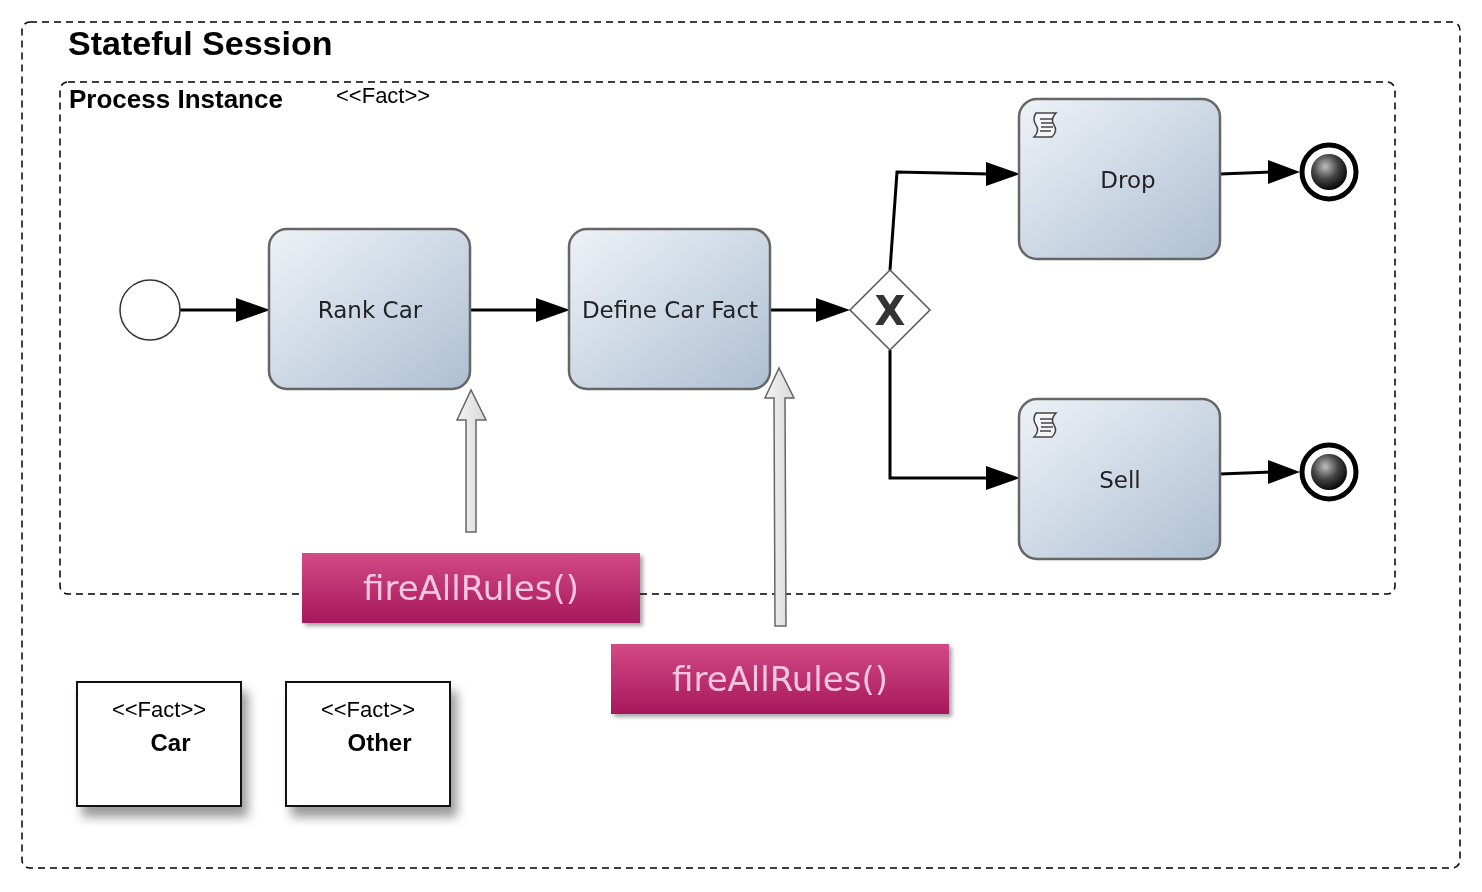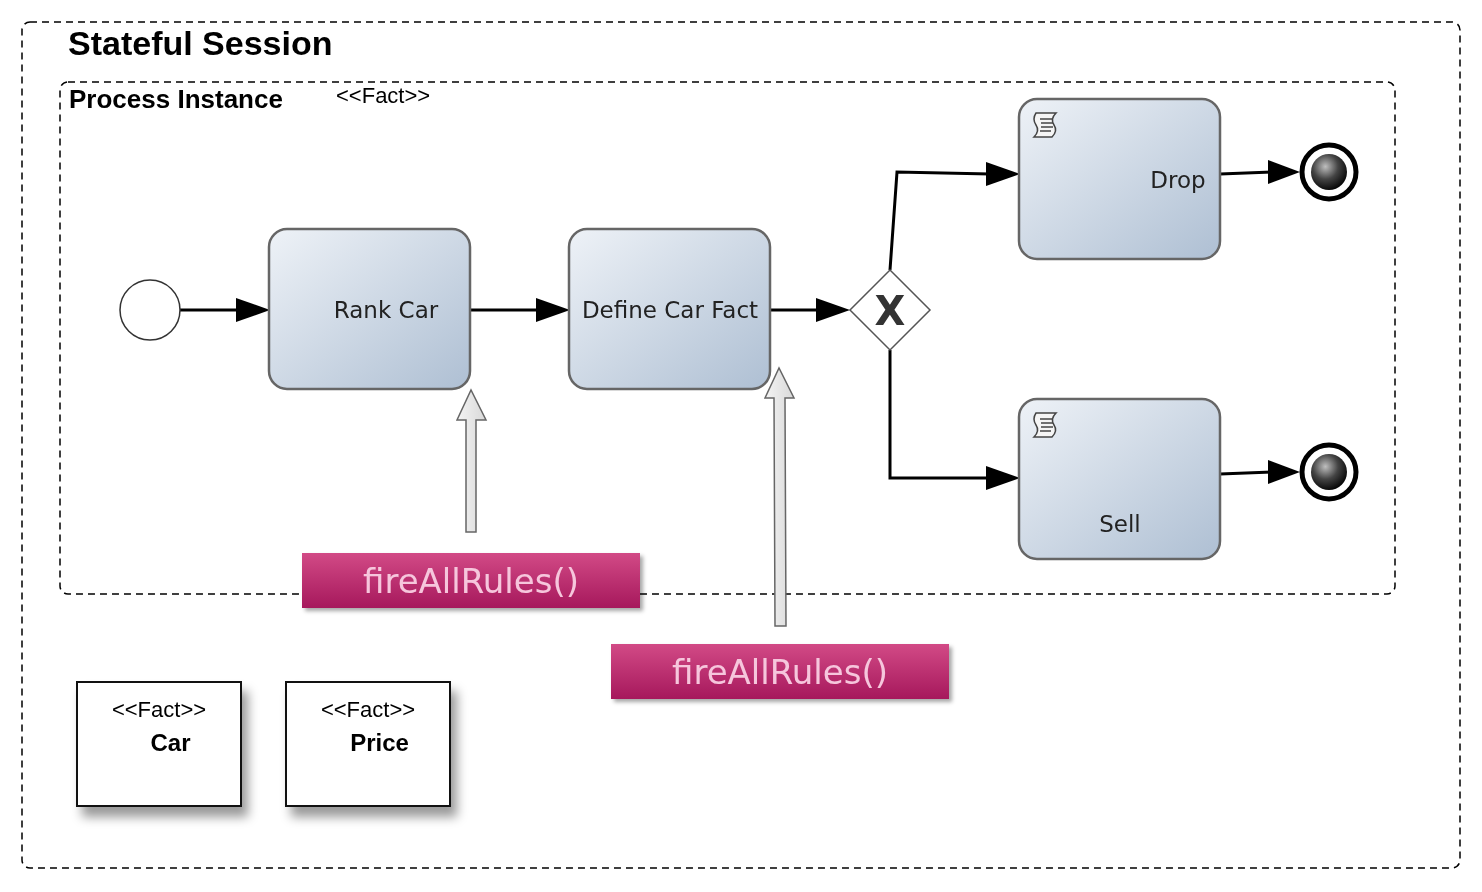--- a/index.html
+++ b/index.html
@@ -2,21 +2,21 @@
 <html><head>
 <meta charset="utf-8">
 <style>
   html, body { margin: 0; padding: 0; background: #ffffff; }
   body { width: 1482px; height: 892px; position: relative; overflow: hidden; font-family: "Liberation Sans", sans-serif; }
   #diagram { position: absolute; left: 0; top: 0; width: 1482px; height: 892px; }
   .title-session { position: absolute; left: 33px; top: 24px; font-size: 34px; font-weight: bold; color: #000; font-family: "Liberation Sans", sans-serif; margin-left: 35px; }
   .title-process { position: absolute; left: 69px; top: 84px; font-size: 26px; font-weight: bold; color: #000; font-family: "Liberation Sans", sans-serif; text-align: right; }
   .stereo-top { position: absolute; left: 336px; top: 83px; font-size: 22px; color: #000; font-family: "Liberation Sans", sans-serif; }
   .task-label { position: absolute; font-size: 23px; color: #222; font-family: "DejaVu Sans", sans-serif; text-align: center; white-space: nowrap; transform: translate(-50%, -50%); }
-  .fire-btn { position: absolute; height: 55px; background: linear-gradient(#d24a86, #a6185c); color: #f6c6dc; font-family: "DejaVu Sans", sans-serif; font-size: 34px; display: flex; align-items: center; justify-content: center; box-shadow: 3px 3px 4px rgba(0,0,0,0.35); }
+  .fire-btn { position: absolute; height: 70px; background: linear-gradient(#d24a86, #a6185c); color: #f6c6dc; font-family: "DejaVu Sans", sans-serif; font-size: 34px; display: flex; align-items: center; justify-content: center; box-shadow: 3px 3px 4px rgba(0,0,0,0.35); }
   .fact-box { position: absolute; width: 162px; height: 122px; border: 2px solid #111; background: #fff; box-shadow: 6px 10px 10px rgba(0,0,0,0.4); text-align: center; font-family: "Liberation Sans", sans-serif; }
   .fact-stereo { display: block; margin-top: 14px; font-size: 22px; color: #000; }
   .fact-name { display: block; margin-top: 6px; font-size: 24px; font-weight: bold; color: #000; padding-left: 23px; }
 </style>
 </head>
 <body>
 
 <svg id="diagram" width="1482" height="892" viewBox="0 0 1482 892" xmlns="http://www.w3.org/2000/svg">
   <defs>
     <linearGradient id="taskGrad" x1="0" y1="0" x2="1" y2="1">
@@ -93,32 +93,32 @@
   </g>
 
   <path d="M466,532 L466,420 L457,420 L471,390 L486,420 L476,420 L476,532 z" fill="url(#callArrowGrad)" stroke="#666" stroke-width="1.5"></path>
   <path d="M775,626 L774,398 L765,398 L779,368 L794,398 L785,398 L786,626 z" fill="url(#callArrowGrad)" stroke="#666" stroke-width="1.5"></path>
 </svg>
 
 <div class="title-session">Stateful Session</div>
 <div class="title-process">Process Instance</div>
 <div class="stereo-top">&lt;&lt;Fact&gt;&gt;</div>
 
-<div class="task-label" style="left:370px; top:310px;margin-left:16px;">Rank Car</div>
+<div class="task-label" style="left:370px; top:310px;">Rank Car</div>
 <div class="task-label" style="left:670px; top:310px;">Define Car Fact</div>
-<div class="task-label" style="left:1178px; top:180px;">Drop</div>
-<div class="task-label" style="left:1120px; top:480px;margin-top:44px;">Sell</div>
+<div class="task-label" style="left:1128px; top:180px;">Drop</div>
+<div class="task-label" style="left:1120px; top:480px;">Sell</div>
 
 <div class="fire-btn" style="left:302px; top:553px; width:338px;">
   <span>fireAllRules()</span>
 </div>
 <div class="fire-btn" style="left:611px; top:644px; width:338px;">
   <span>fireAllRules()</span>
 </div>
 
 <div class="fact-box" style="left:76px; top:681px;">
   <span class="fact-stereo">&lt;&lt;Fact&gt;&gt;</span>
   <span class="fact-name">Car</span>
 </div>
 <div class="fact-box" style="left:285px; top:681px;">
   <span class="fact-stereo">&lt;&lt;Fact&gt;&gt;</span>
-  <span class="fact-name">Price</span>
+  <span class="fact-name">Other</span>
 </div>
 
 </body></html>

